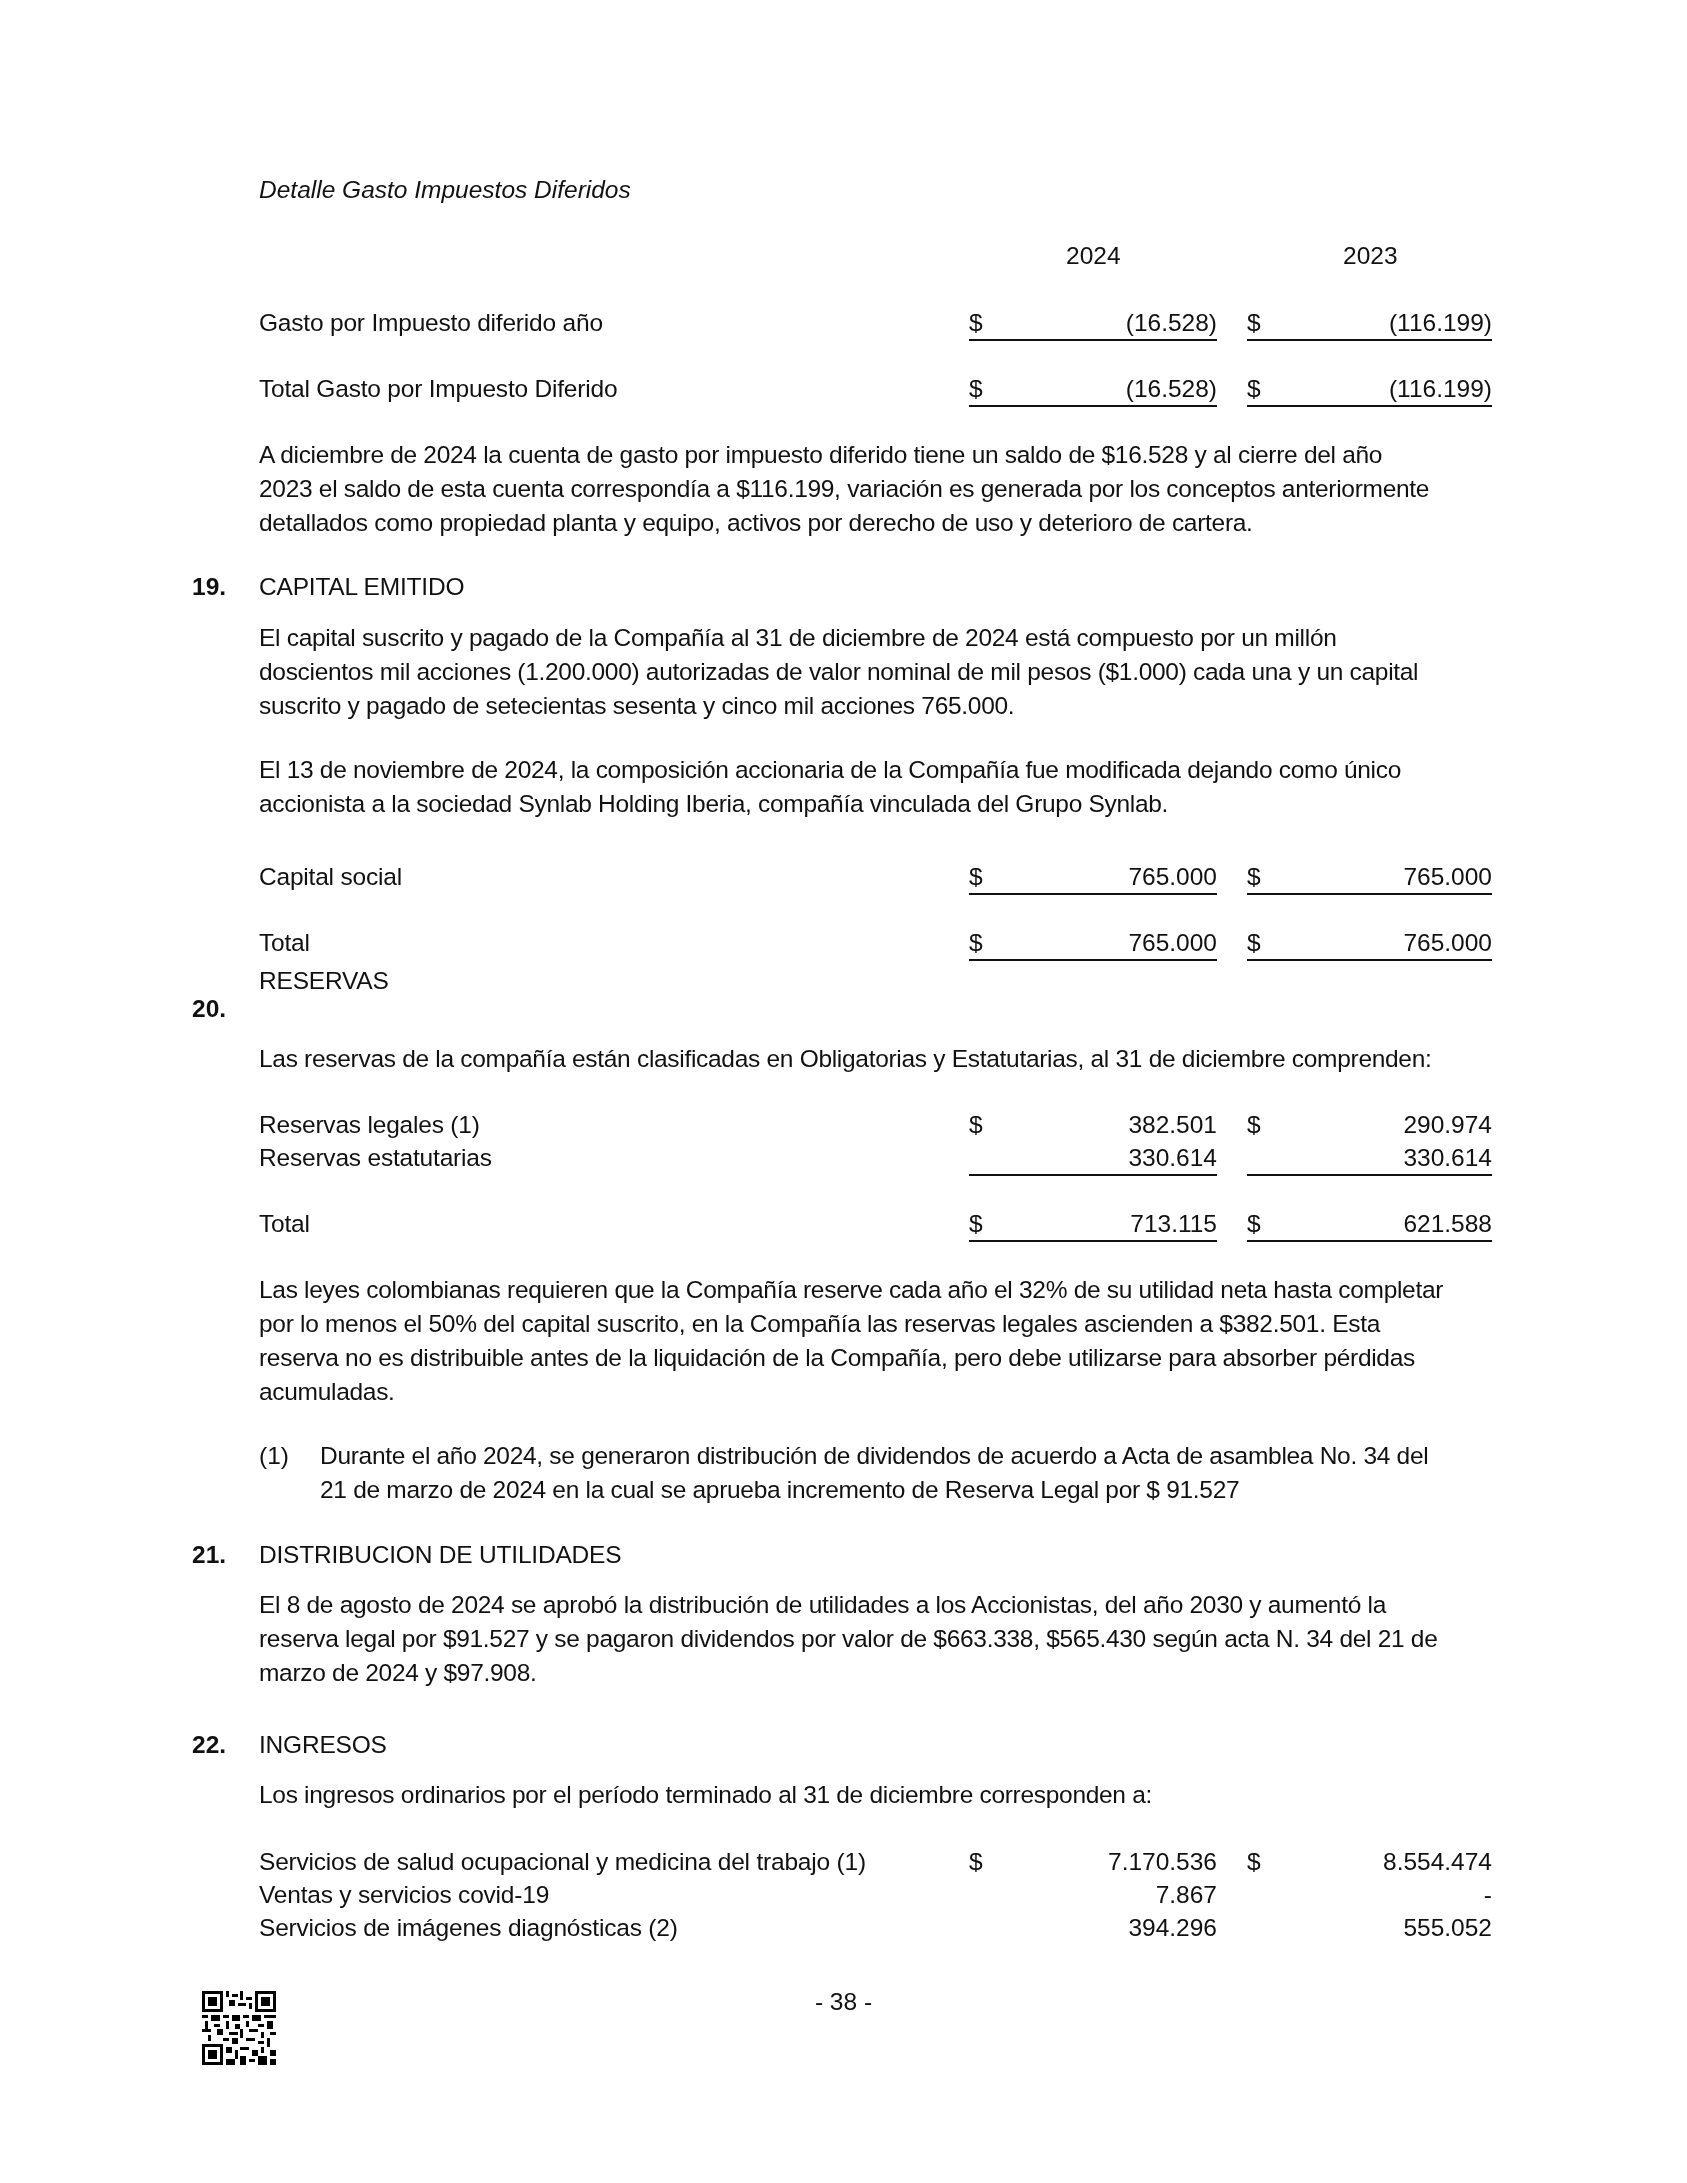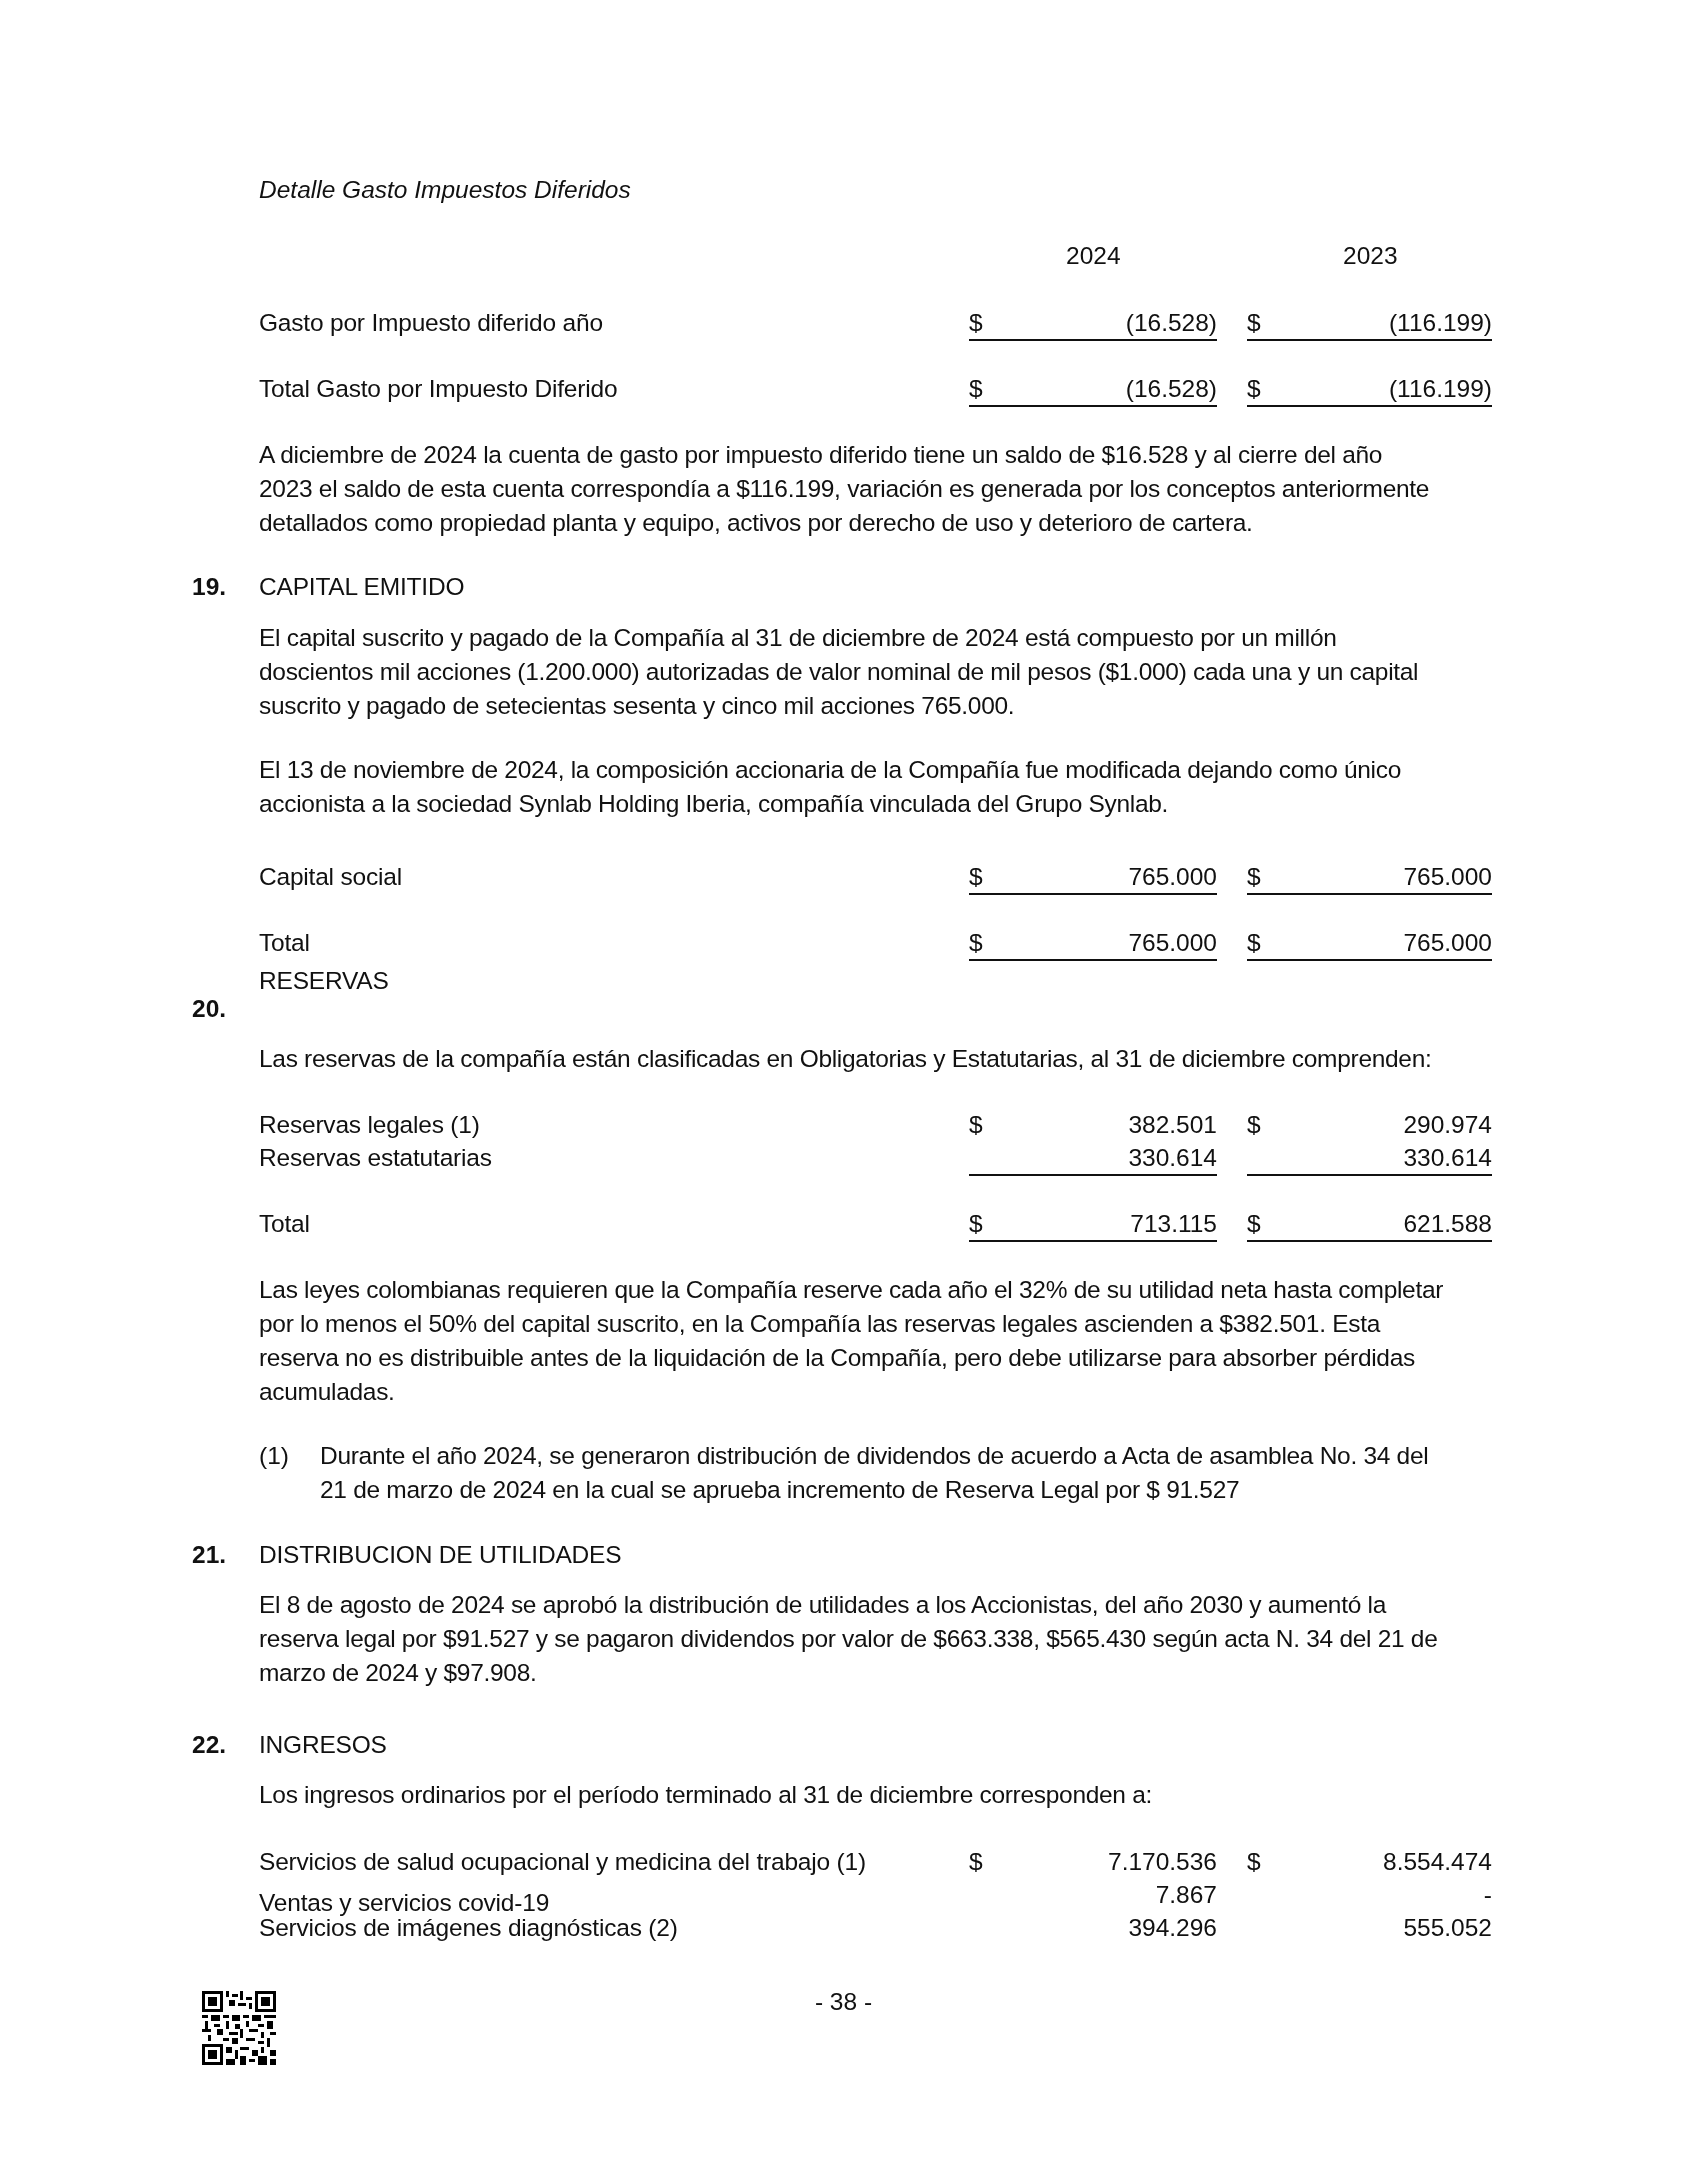--- a/index.html
+++ b/index.html
@@ -168,21 +168,21 @@
     <div class="row-label" style="top:1845px;">Servicios de salud ocupacional y medicina del trabajo (1)</div>
     <div class="cell c24" style="top:1845px;">
       <span class="cur">$</span>
       <span class="val">7.170.536</span>
     </div>
     <div class="cell c23" style="top:1845px;">
       <span class="cur">$</span>
       <span class="val">8.554.474</span>
     </div>
 
-    <div class="row-label" style="top:1878px;margin-top:8px;">Ventas y servicios covid-19</div>
+    <div class="row-label" style="top:1878px;">Ventas y servicios covid-19</div>
     <div class="cell c24" style="top:1878px;">
       <span class="cur"></span>
       <span class="val">7.867</span>
     </div>
     <div class="cell c23" style="top:1878px;">
       <span class="cur"></span>
       <span class="val">-</span>
     </div>
 
     <div class="row-label" style="top:1911px;">Servicios de imágenes diagnósticas (2)</div>

